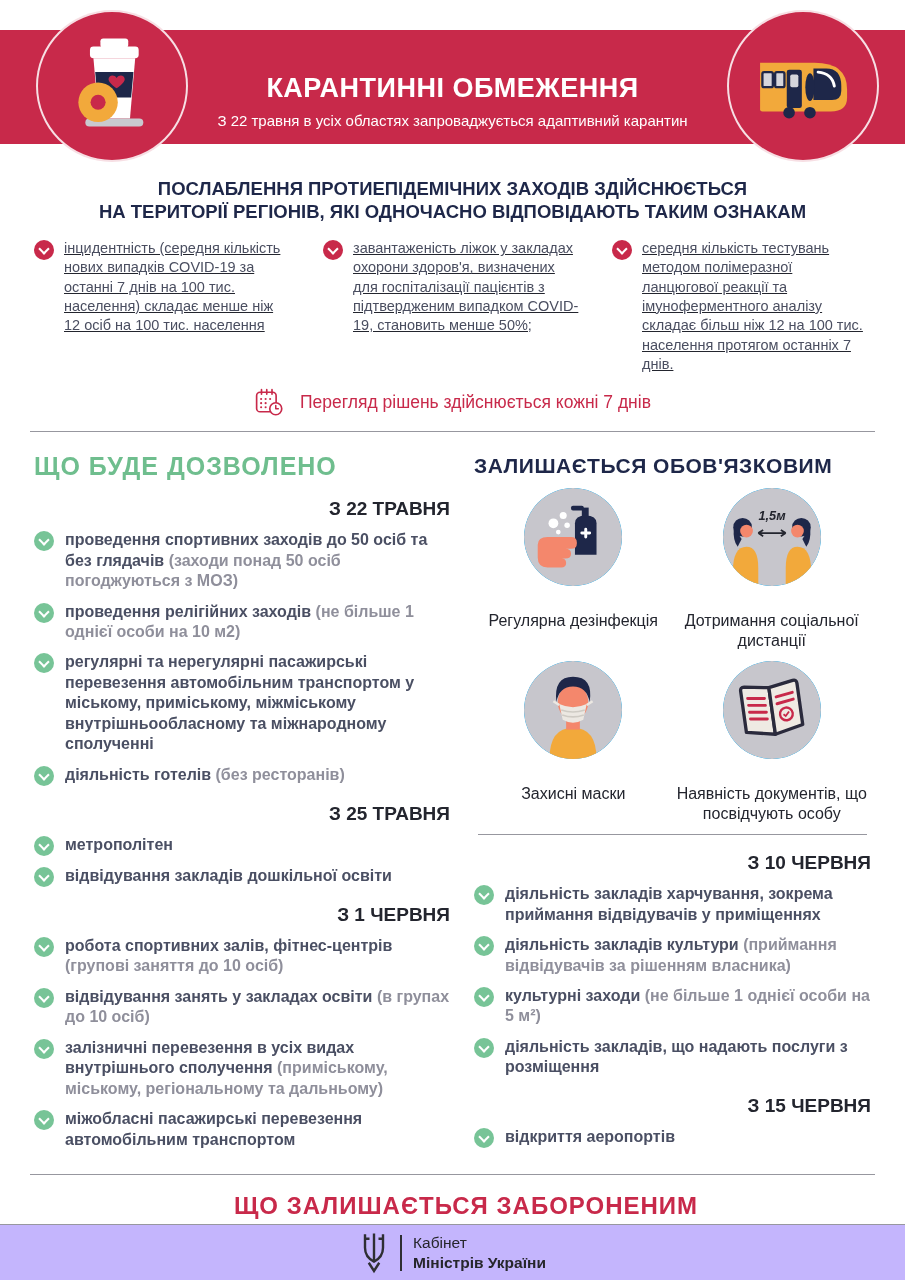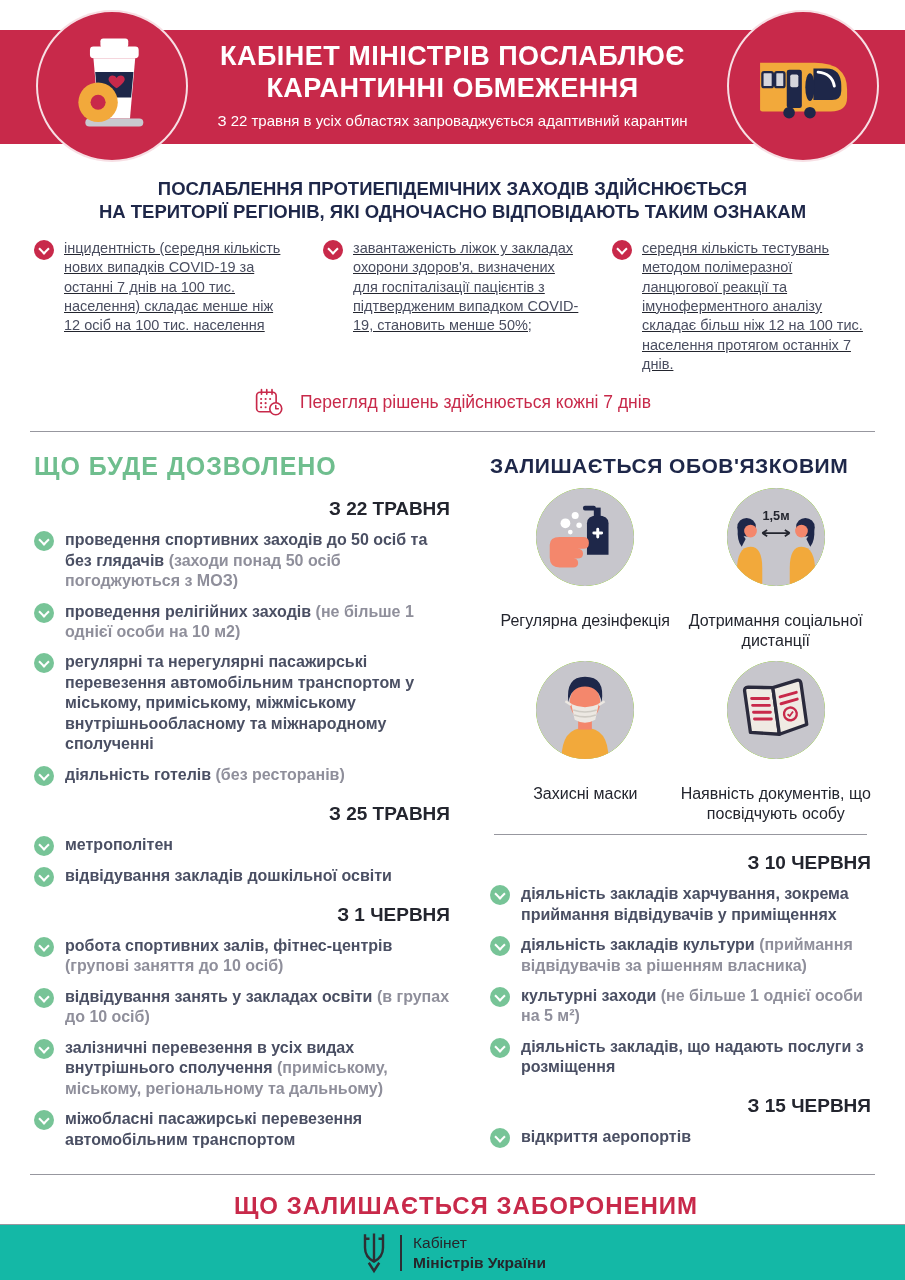--- a/index.html
+++ b/index.html
@@ -48,51 +48,51 @@
   .b-x::after { content:"✕"; color:#fff; font-size:11px; font-weight:700; line-height:1; }
 
   
   .review { display:flex; justify-content:center; align-items:center; gap:16px; margin-top:13px;
             color:#c8294a; font-size:17.5px; font-weight:400; }
   .review svg { width:30px; height:30px; }
 
   hr.full { border:none; border-top:1.5px solid #97979f; margin:14px 30px 0; }
 
   
-  .main { display:flex; gap:40px; margin:10px 34px 0; }
+  .main { display:flex; gap:24px; margin:10px 34px 0; }
   .col-left { width:416px; }
   .col-right { flex:1; }
 
   h2.allowed { color:#6fbe8e; font-size:25px; font-weight:700; letter-spacing:1px; margin:10px 0 4px; }
   h2.mandatory { color:#1e2749; font-size:21px; font-weight:700; letter-spacing:.5px; text-align:left; margin:12px 0 10px; }
   h2.prohibited { color:#c8294a; font-size:24px; font-weight:700; letter-spacing:1px; text-align:center; margin:17px 0 15px;padding-left:27px; }
 
   h3.date { font-size:19px; font-weight:700; color:#23252e; margin:17px 0 10px;text-align:right; }
 
   ul.items { list-style:none; margin:0; padding:0;font-weight:bold; }
   li.item { display:flex; gap:11px; margin-bottom:10px; font-size:16px; line-height:1.28; color:#4a4f63; }
   li.item .note { color:#8f8f9b; }
 
   
   .icon-grid { display:grid; grid-template-columns:1fr 1fr; row-gap:10px; margin-top:4px; }
   .icon-cell { display:flex; flex-direction:column; align-items:center; text-align:center; }
-  .gcirc { width:98px; height:98px; border-radius:50%; background:#84cc16; overflow:hidden; margin-bottom:9px; }
+  .gcirc { width:98px; height:98px; border-radius:50%; background:#0ea5e9; overflow:hidden; margin-bottom:9px;font-style:italic; }
   .gcirc svg { width:98px; height:98px; display:block; }
   .icon-cap { font-size:16px; line-height:1.25; color:#23252e; max-width:200px;margin-top:16px; }
 
   hr.colhr { border:none; border-top:1.5px solid #97979f; margin:10px 4px 2px; }
 
   
   .prohib { display:flex; gap:26px; margin:2px 34px 0; }
   .pcol { flex:1; }
   .pcol li.item { font-size:15.5px; margin-bottom:9px; }
 
   
   .footer { position:absolute; left:0; right:0; bottom:0; height:56px;
-            border-top:1.5px solid #97979f; display:flex; align-items:center; justify-content:center; gap:11px; background:#14b8a6; }
+            border-top:1.5px solid #97979f; display:flex; align-items:center; justify-content:center; gap:11px; background:#c4b5fd; }
   .footer svg { width:30px; height:42px; }
   .vbar { width:2px; height:36px; background:#2e2e33; }
   .orgname { font-size:15.5px; line-height:1.25; color:#26262b; }
   .orgname .l2 { font-weight:700; }
 </style>
 </head>
 <body>
 
 <div class="banner-wrap">
   <div class="banner"></div>
@@ -105,21 +105,21 @@
       <path d="M35.5,38 h33 l-2,22 h-29 z" fill="#1e2749"></path>
       <path d="M54,43 c2.5,-3.5 7,-2 7,1.2 c0,3.4 -7,7.8 -7,7.8 c0,0 -7,-4.4 -7,-7.8 c0,-3.2 4.5,-4.7 7,-1.2 z" fill="#c8294a"></path>
       <rect x="27" y="78" width="50" height="7" rx="3.5" fill="#c9c9cf"></rect>
       <circle cx="38" cy="64" r="17" fill="#f2a93b"></circle>
       <circle cx="38" cy="64" r="6.5" fill="#c8294a"></circle>
     </svg>
   </div>
 
   <div class="banner-text">
     <div class="banner-title">
-      <span>КАБІНЕТ МІНІСТРІВ ПОСЛАБЛЮЄ</span><br>
+      <br>
       <span>КАРАНТИННІ ОБМЕЖЕННЯ</span>
     </div>
     <div class="banner-sub">З 22 травня в усіх областях запроваджується адаптивний карантин</div>
   </div>
 
   <div class="hcircle right">
     <svg viewBox="0 0 100 100">
       <path d="M13,30 H60 Q88,30 88,53 L88,60 Q88,72 74,72 H15 Q13,72 13,70 Z" fill="#f2a93b"></path>
       <path d="M59,35 h11 q13,0 13,15 v4 q0,8 -8,8 h-16 z" fill="#1e2749"></path>
       <path d="M63,38 q12,1 14,12" stroke="#ffffff" stroke-width="2.5" fill="none" stroke-linecap="round"></path>

